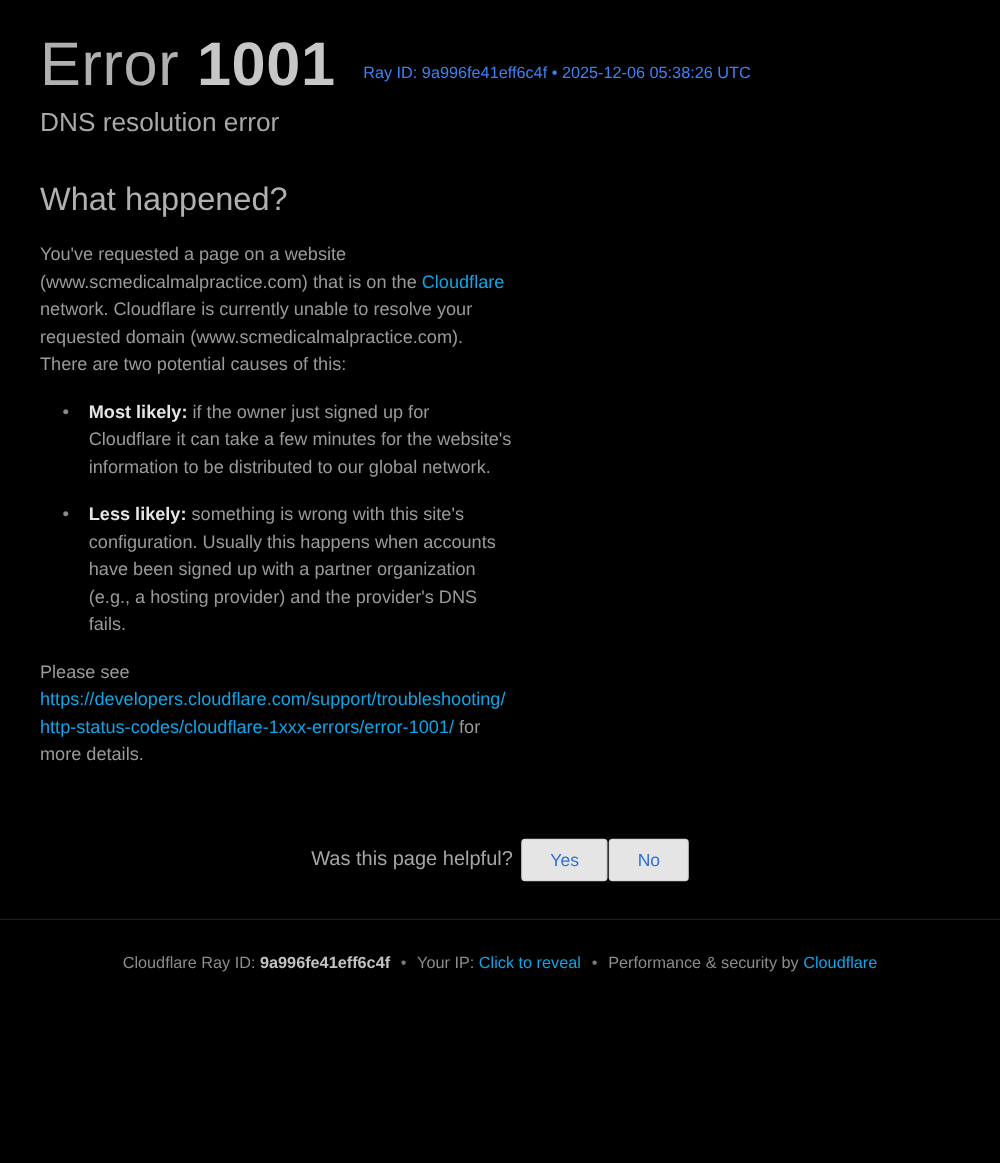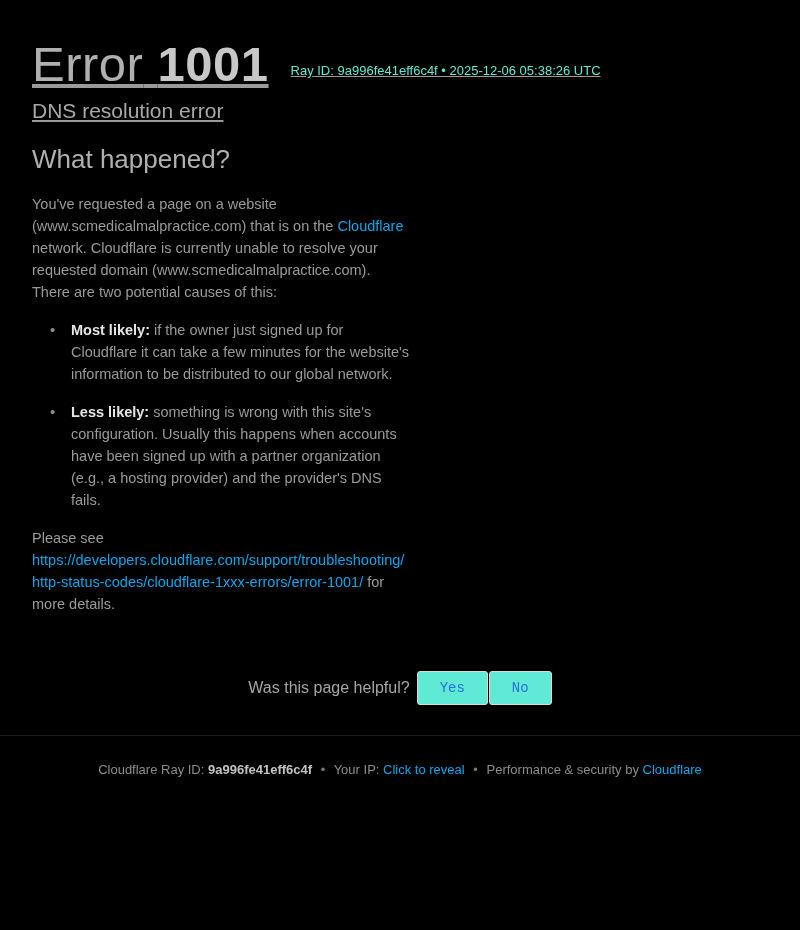--- a/index.html
+++ b/index.html
@@ -20,24 +20,23 @@
     width: 800px;
     height: 930px;
     box-sizing: border-box;
   }
   .content {
     padding: 0 32px;
   }
   
   .header {
     position: relative;
-    padding-top: 38px;
+    padding-top: 26px;
     height: 112px;
     box-sizing: border-box;
-    text-decoration: underline;
   }
   .err-line {
     display: flex;
     align-items: baseline;
     flex-wrap: nowrap;
   }
   .err-title {
     font-size: 49px;
     font-weight: normal;
     color: #b0b0b0;
@@ -45,21 +44,21 @@
     margin: 0;
     letter-spacing: 0.5px;
     white-space: nowrap;
   }
   .err-code {
     font-weight: bold;
     color: #c7c7c7;
   }
   .ray-info {
     font-size: 13px;
-    color: #5eead4;
+    color: #3b82f6;
     margin-left: 22px;
     position: relative;
     top: -6px;
     white-space: nowrap;
   }
   .err-sub {
     font-size: 21px;
     color: #a8a8a8;
     margin: 8px 0 0 0;
     font-weight: normal;
@@ -135,26 +134,26 @@
     justify-content: center;
     gap: 1px;
     padding-bottom: 30px;
   }
   .feedback-label {
     font-size: 16px;
     color: #a6a6a6;
     margin-right: 6px;
   }
   .fb-btn {
-    background: #5eead4;
+    background: #e5e5e5;
     color: #2d6ed8;
     border: 1px solid #d9d9d9;
     border-radius: 3px;
     font-size: 14px;
-    font-family: Liberation Mono, monospace;
+    font-family: Liberation Sans, sans-serif;
     padding: 9px 22px;
     cursor: pointer;
     line-height: 1;
   }
   .divider {
     border-top: 1px solid #1d1d1d;
     margin: 0;
   }
   
   .footer {

